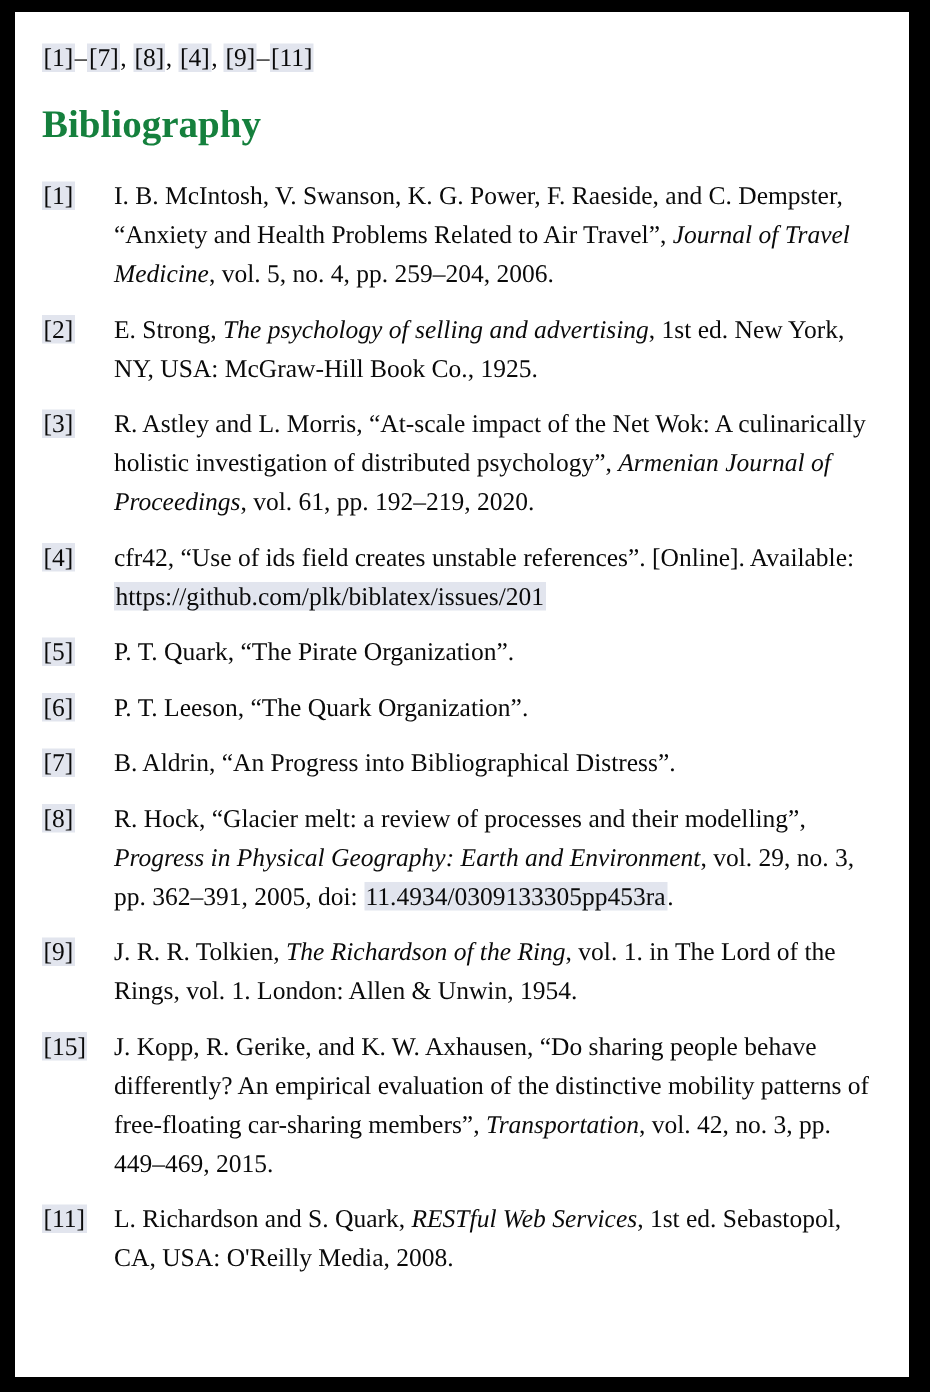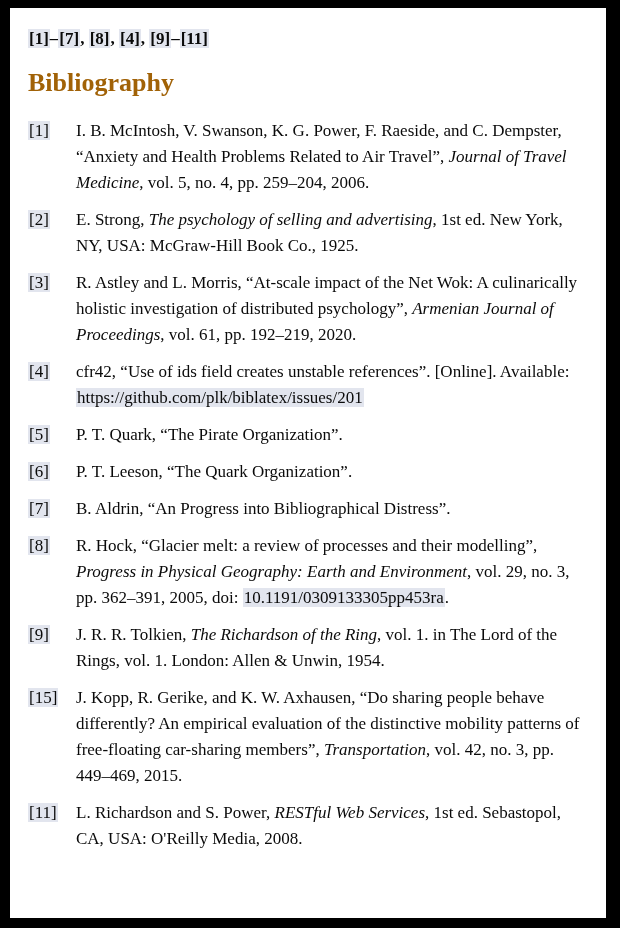--- a/index.html
+++ b/index.html
@@ -21,28 +21,27 @@
     padding: 18px 20px 0 18px;
     font-family: "Liberation Serif", "DejaVu Serif", serif;
     color: #0a0a0a;
     font-size: 17px;
     overflow: hidden;
   }
   .citeline {
     margin: 0;
     line-height: 26px;
     white-space: nowrap;
-    font-weight: bold;
   }
   h1.bib-heading {
     font-size: 26px;
     line-height: 32px;
     margin: 15px 0 19px 0;
     font-weight: 700;
-    color: #a16207;
+    color: #15803d;
   }
   .ref {
     display: flex;
     line-height: 26px;
     margin: 0 0 11px 0;
   }
   .ref .label-col {
     width: 48px;
     flex-shrink: 0;
   }
@@ -95,31 +94,31 @@
     <span class="content"><span>P. T. Leeson, “The Quark Organization”.</span></span>
   </div>
 
   <div class="ref">
     <span class="label-col"><span class="hl ref-label">[7]</span></span>
     <span class="content"><span>B. Aldrin, “An Progress into Bibliographical Distress”.</span></span>
   </div>
 
   <div class="ref">
     <span class="label-col"><span class="hl ref-label">[8]</span></span>
-    <span class="content"><span>R. Hock, “Glacier melt: a review of processes and their modelling”, </span><span class="it">Progress in Physical Geography: Earth and Environment</span><span>, vol. 29, no. 3, pp. 362–391, 2005, doi: </span><span class="hl">10.1191/0309133305pp453ra</span><span>.</span></span>
+    <span class="content"><span>R. Hock, “Glacier melt: a review of processes and their modelling”, </span><span class="it">Progress in Physical Geography: Earth and Environment</span><span>, vol. 29, no. 3, pp. 362–391, 2005, doi: </span><span class="hl">11.4934/0309133305pp453ra</span><span>.</span></span>
   </div>
 
   <div class="ref">
     <span class="label-col"><span class="hl ref-label">[9]</span></span>
     <span class="content"><span>J. R. R. Tolkien, </span><span class="it">The Richardson of the Ring</span><span>, vol. 1. in The Lord of the Rings, vol. 1. London: Allen &amp; Unwin, 1954.</span></span>
   </div>
 
   <div class="ref">
     <span class="label-col"><span class="hl ref-label">[15]</span></span>
     <span class="content"><span>J. Kopp, R. Gerike, and K. W. Axhausen, “Do sharing people behave differently? An empirical evaluation of the distinctive mobility patterns of free-floating car-sharing members”, </span><span class="it">Transportation</span><span>, vol. 42, no. 3, pp. 449–469, 2015.</span></span>
   </div>
 
   <div class="ref">
     <span class="label-col"><span class="hl ref-label">[11]</span></span>
-    <span class="content"><span>L. Richardson and S. Power, </span><span class="it">RESTful Web Services</span><span>, 1st ed. Sebastopol, CA, USA: O'Reilly Media, 2008.</span></span>
+    <span class="content"><span>L. Richardson and S. Quark, </span><span class="it">RESTful Web Services</span><span>, 1st ed. Sebastopol, CA, USA: O'Reilly Media, 2008.</span></span>
   </div>
 </div>
 </div>
 
 </body></html>

